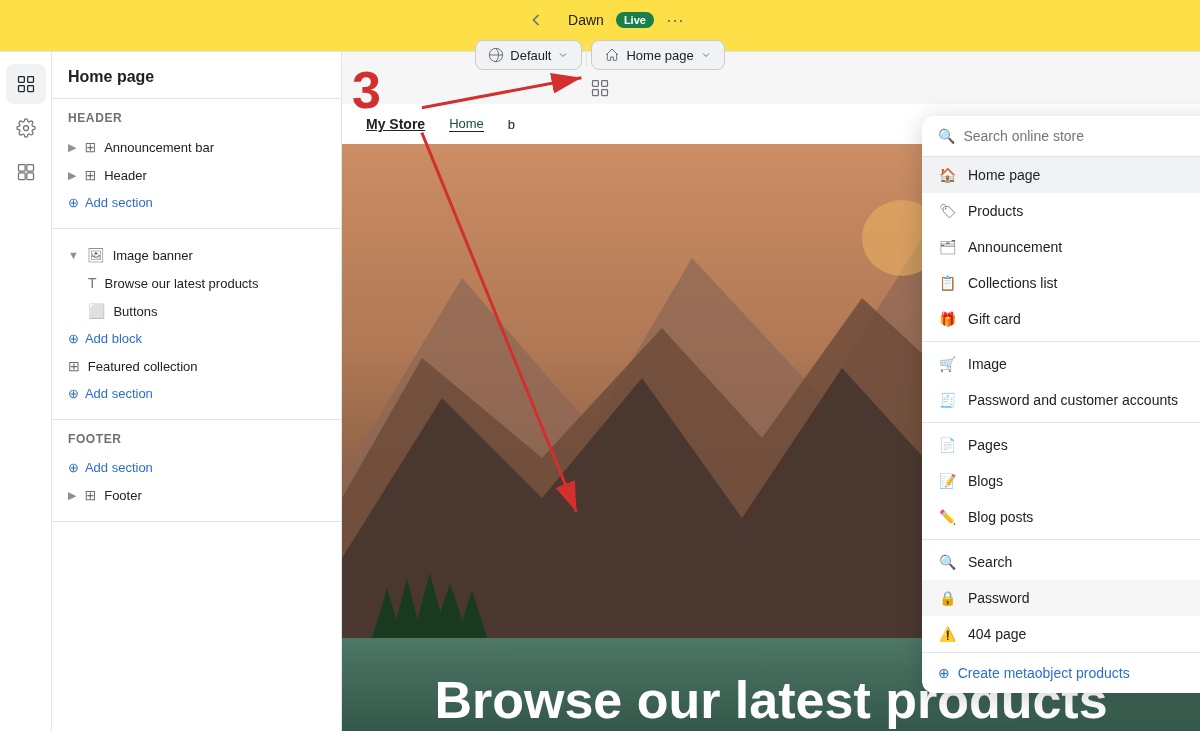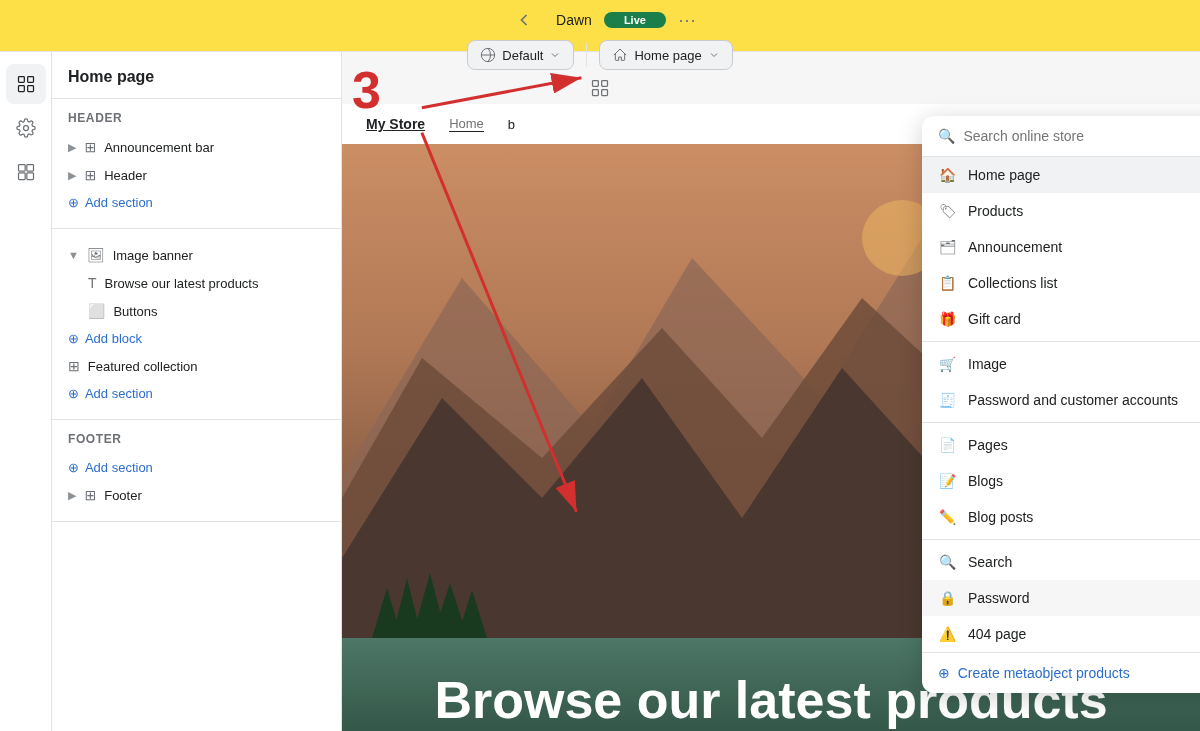--- a/index.html
+++ b/index.html
@@ -8,24 +8,24 @@
     
     .topbar {
       display: flex; align-items: center; justify-content: space-between;
       background: #fde047; border-bottom: 1px solid #e1e3e5; height: 52px;
       padding: 0 16px; flex-shrink: 0; z-index: 10; flex-direction: column;
     }
     .topbar-left { display: flex; align-items: center; gap: 12px; }
     .topbar-theme { font-size: 14px; font-weight: 500; color: #202223; }
     .topbar-live-badge {
       background: #1a7f4b; color: #fff; font-size: 11px; font-weight: 600;
-      padding: 2px 20px; border-radius: 10px;
+      padding: 2px 8px; border-radius: 10px;
     }
     .topbar-dots { font-size: 18px; color: #6d7175; cursor: pointer; }
-    .topbar-center { display: flex; align-items: center; gap: 12px; }
+    .topbar-center { display: flex; align-items: center; gap: 4px; }
     .topbar-btn {
       display: flex; align-items: center; gap: 6px; background: #f1f2f3;
       border: 1px solid #c9cccf; border-radius: 8px; padding: 6px 12px;
       font-size: 13px; color: #202223; cursor: pointer;
     }
     .topbar-btn svg { flex-shrink: 0; }
     .topbar-divider { width: 1px; height: 24px; background: #e1e3e5; }
     .topbar-right { display: flex; align-items: center; }
     .topbar-icon-btn {
       width: 36px; height: 36px; border-radius: 6px; display: flex;
@@ -289,21 +289,21 @@
 
         <rect y="560" width="858" height="120" fill="url(#water)" opacity="0.85"></rect>
 
         <ellipse cx="560" cy="160" rx="40" ry="38" fill="#e8b060" opacity="0.6"></ellipse>
 
         <text x="50%" y="640" text-anchor="middle" font-size="52" font-weight="800" fill="white" font-family="-apple-system,sans-serif">Browse our latest products</text>
       </svg>
 
       <div style="position:absolute;top:52px;left:0;right:0;background:#fff;padding:12px 24px;display:flex;align-items:center;gap:24px;z-index:5;">
         <span style="font-size:14px;font-weight:600;color:#202223;text-decoration:underline;">My Store</span>
-        <span style="font-size:13px;color:#737373;border-bottom:1px solid #202223;">Home</span>
+        <span style="font-size:13px;color:#14532d;border-bottom:1px solid #202223;">Home</span>
         <span style="font-size:13px;color:#202223;">b</span>
         <span style="position:absolute;right:20px;font-size:13px;color:#202223;">tore</span>
       </div>
     </div>
 
     <div style="position:absolute;top:8px;left:10px;font-size:52px;font-weight:900;color:#d32f2f;z-index:100;pointer-events:none;">3</div>
 
     <svg style="position:absolute;top:0;left:0;width:100%;height:100%;pointer-events:none;z-index:99;" viewBox="0 0 860 679" xmlns="http://www.w3.org/2000/svg">
       <defs>
         <marker id="arrowhead" markerWidth="10" markerHeight="7" refX="10" refY="3.5" orient="auto">

